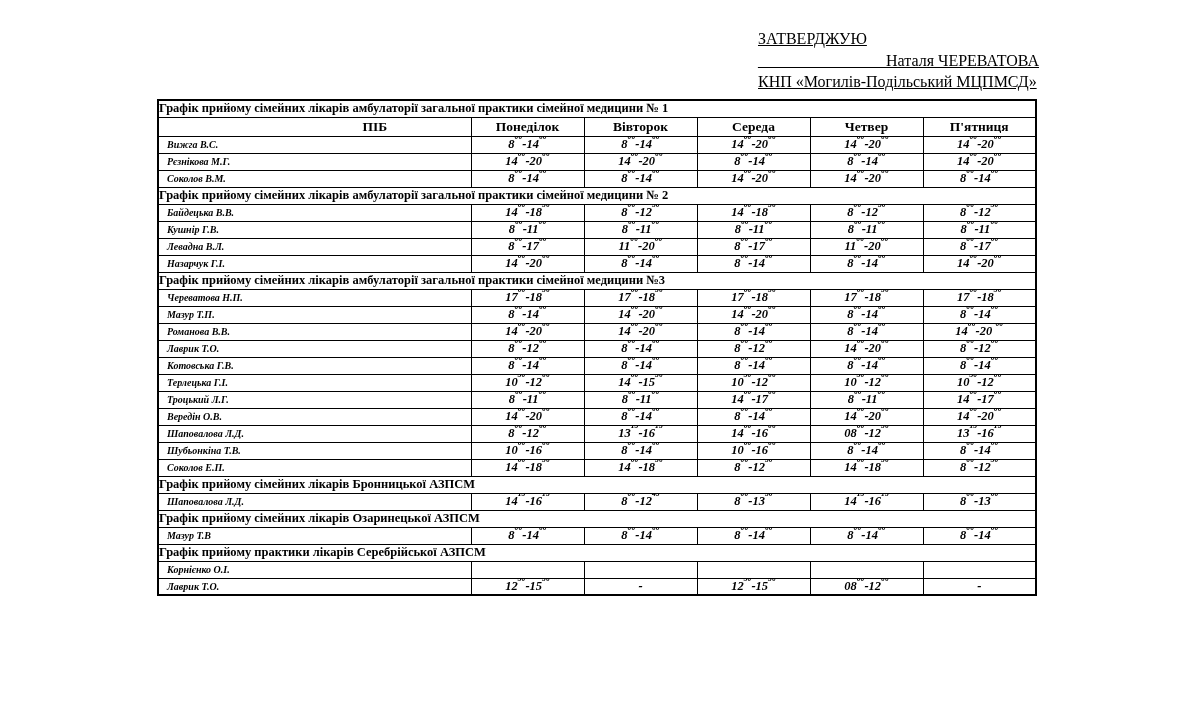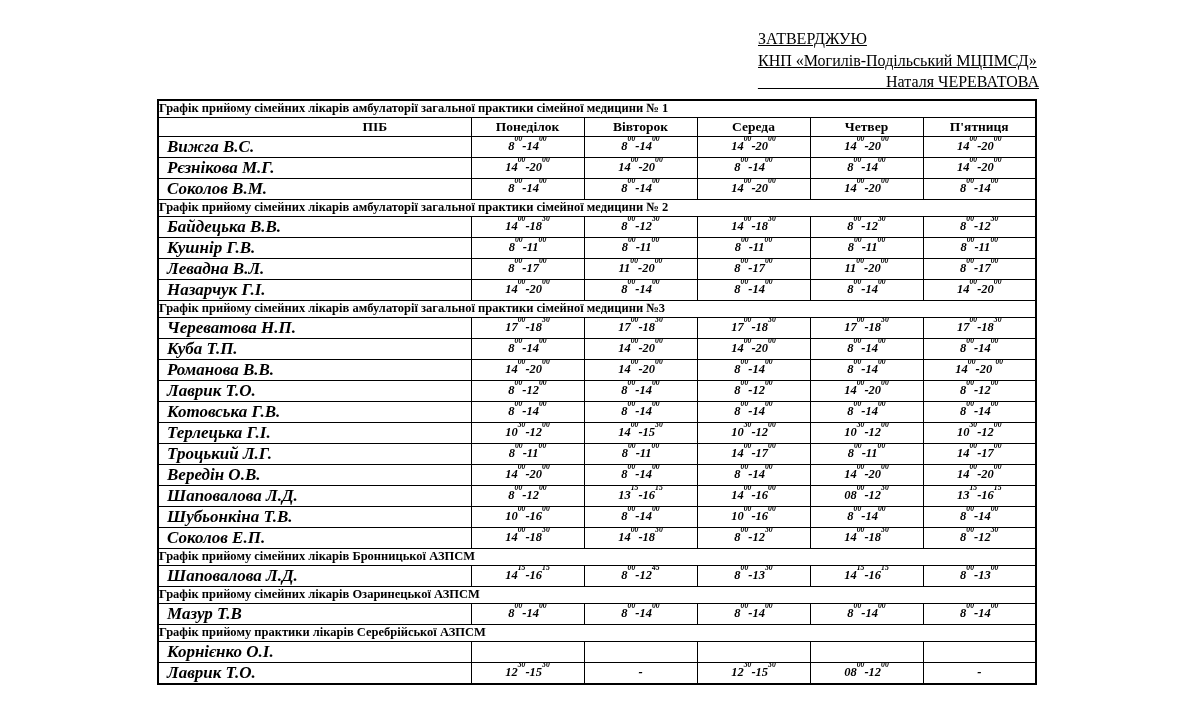--- a/index.html
+++ b/index.html
@@ -52,21 +52,21 @@
     height:19px;
     font-weight:bold;
     font-size:13.5px;
     text-align:center;
   }
   tr.colhead td.pib { padding-left:120px; }
   tr.doc-row { height:17px; }
   td.name-cell {
     font-weight:bold;
     font-style:italic;
-    font-size:17px;
+    font-size:10px;
     text-align:left;
     padding-left:8px;
   }
   td.time-cell {
     font-weight:bold;
     font-style:italic;
     font-size:12.5px;
     text-align:center;
   }
   td.time-cell sup {
@@ -74,22 +74,22 @@
     line-height:0;
     position:relative;
     top:-0.45em;
   }
 </style>
 </head>
 <body>
 
 <div class="approval">
   <div>ЗАТВЕРДЖУЮ</div>
+  <div><span>________________</span><span>Наталя ЧЕРЕВАТОВА</span></div>
   <div>КНП «Могилів-Подільський МЦПМСД»</div>
-  <div><span>________________</span><span>Наталя ЧЕРЕВАТОВА</span></div>
 </div>
 
 <table class="sched">
   <colgroup>
     <col style="width:313px">
     <col style="width:113px">
     <col style="width:113px">
     <col style="width:113px">
     <col style="width:113px">
     <col style="width:113px">
@@ -170,21 +170,21 @@
       </tr>
       <tr class="doc-row">
         <td class="name-cell">Череватова Н.П.</td>
         <td class="time-cell">17<sup>00</sup>-18<sup>30</sup></td>
         <td class="time-cell">17<sup>00</sup>-18<sup>30</sup></td>
         <td class="time-cell">17<sup>00</sup>-18<sup>30</sup></td>
         <td class="time-cell">17<sup>00</sup>-18<sup>30</sup></td>
         <td class="time-cell">17<sup>00</sup>-18<sup>30</sup></td>
       </tr>
       <tr class="doc-row">
-        <td class="name-cell">Куба Т.П.</td>
+        <td class="name-cell">Мазур Т.П.</td>
         <td class="time-cell">8<sup>00</sup>-14<sup>00</sup></td>
         <td class="time-cell">14<sup>00</sup>-20<sup>00</sup></td>
         <td class="time-cell">14<sup>00</sup>-20<sup>00</sup></td>
         <td class="time-cell">8<sup>00</sup>-14<sup>00</sup></td>
         <td class="time-cell">8<sup>00</sup>-14<sup>00</sup></td>
       </tr>
       <tr class="doc-row">
         <td class="name-cell">Романова В.В.</td>
         <td class="time-cell">14<sup>00</sup>-20<sup>00</sup></td>
         <td class="time-cell">14<sup>00</sup>-20<sup>00</sup></td>

